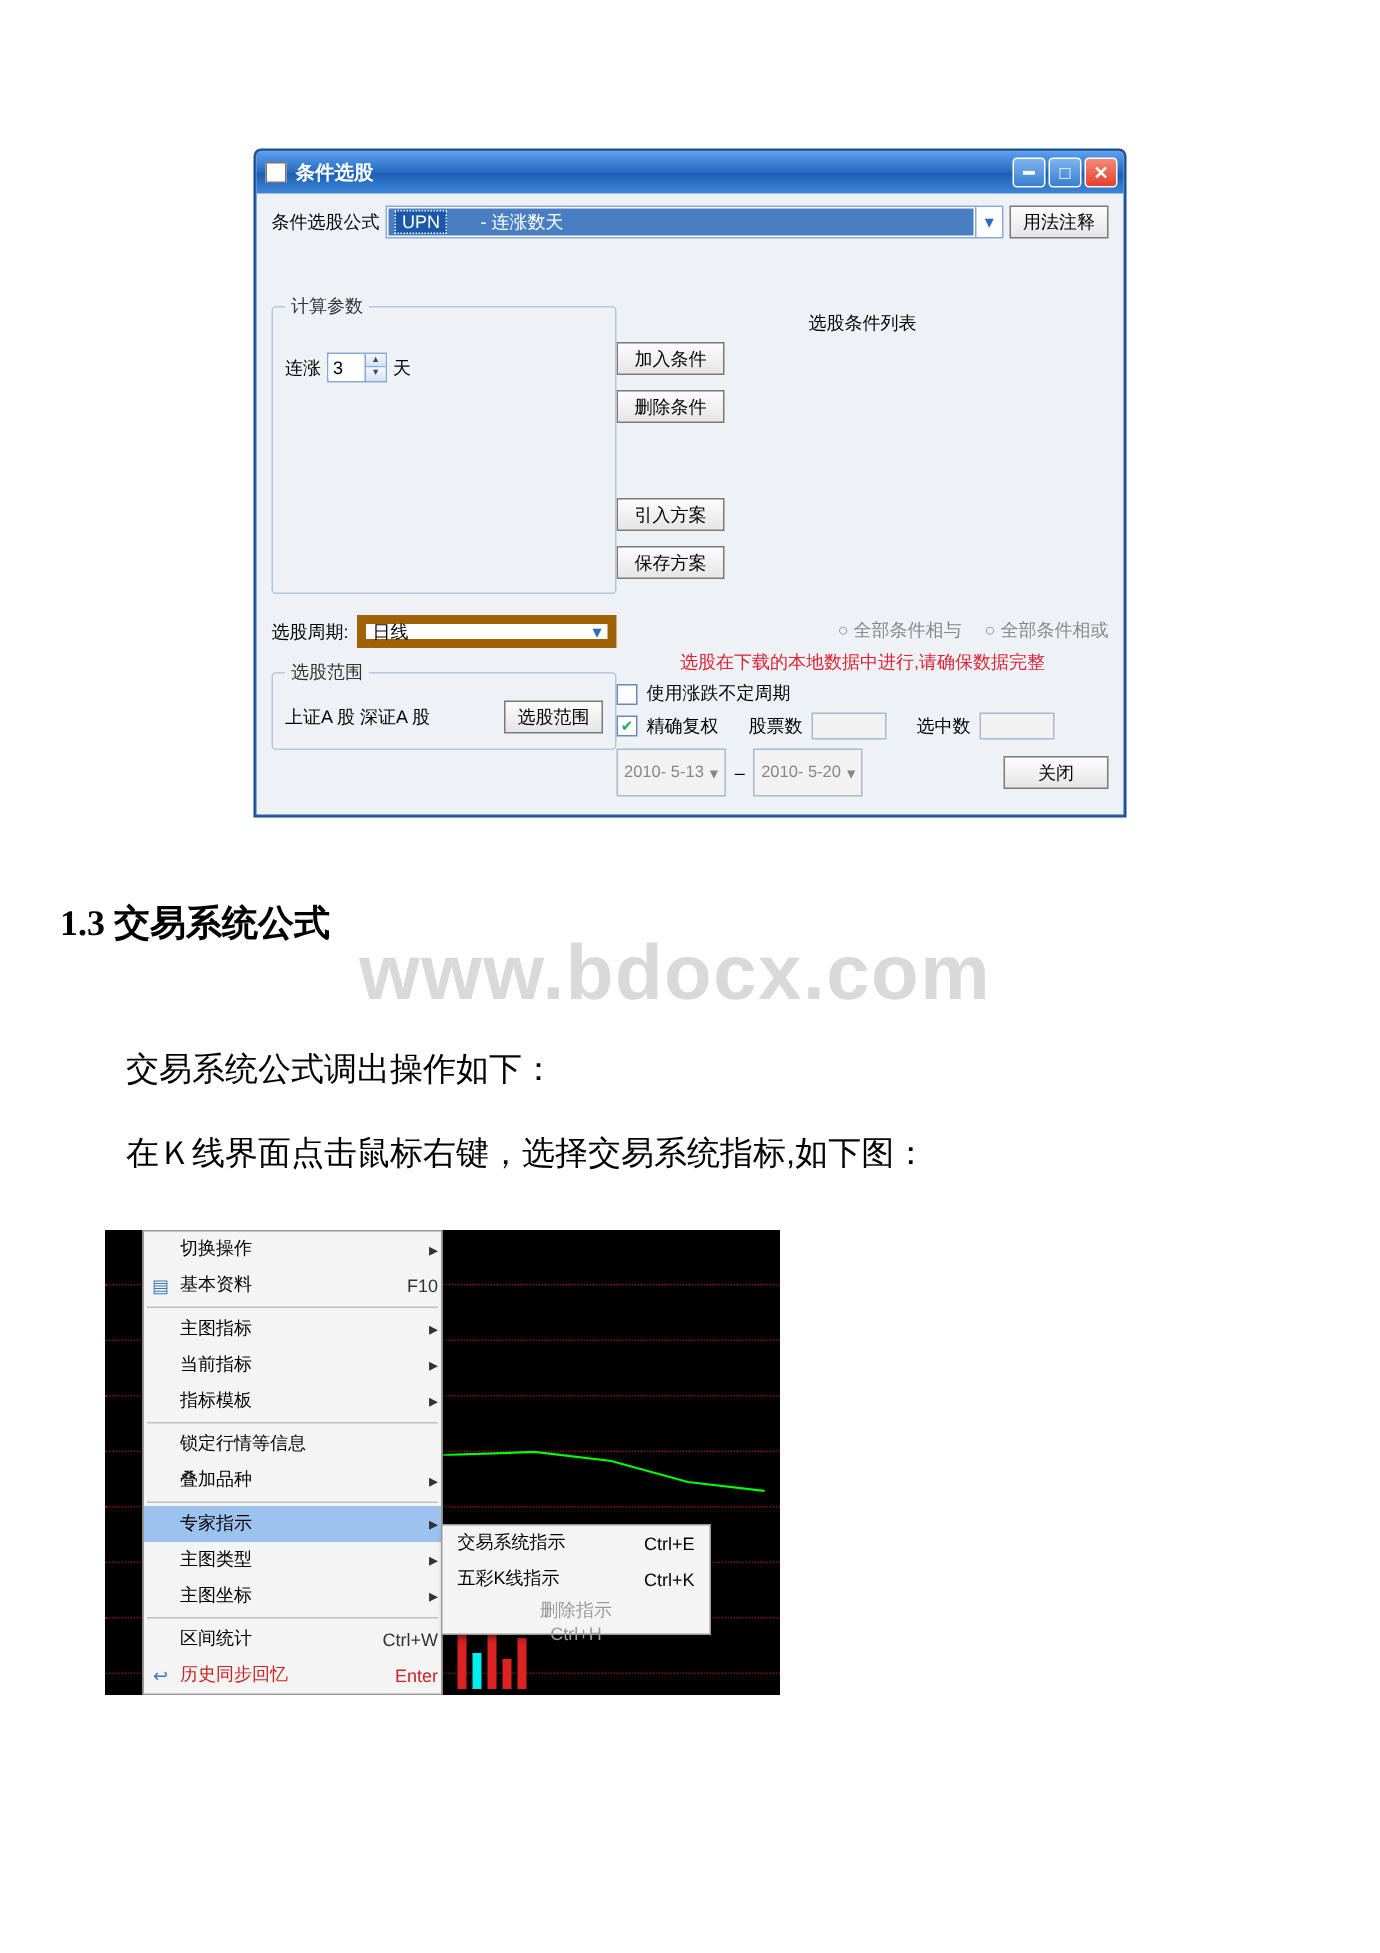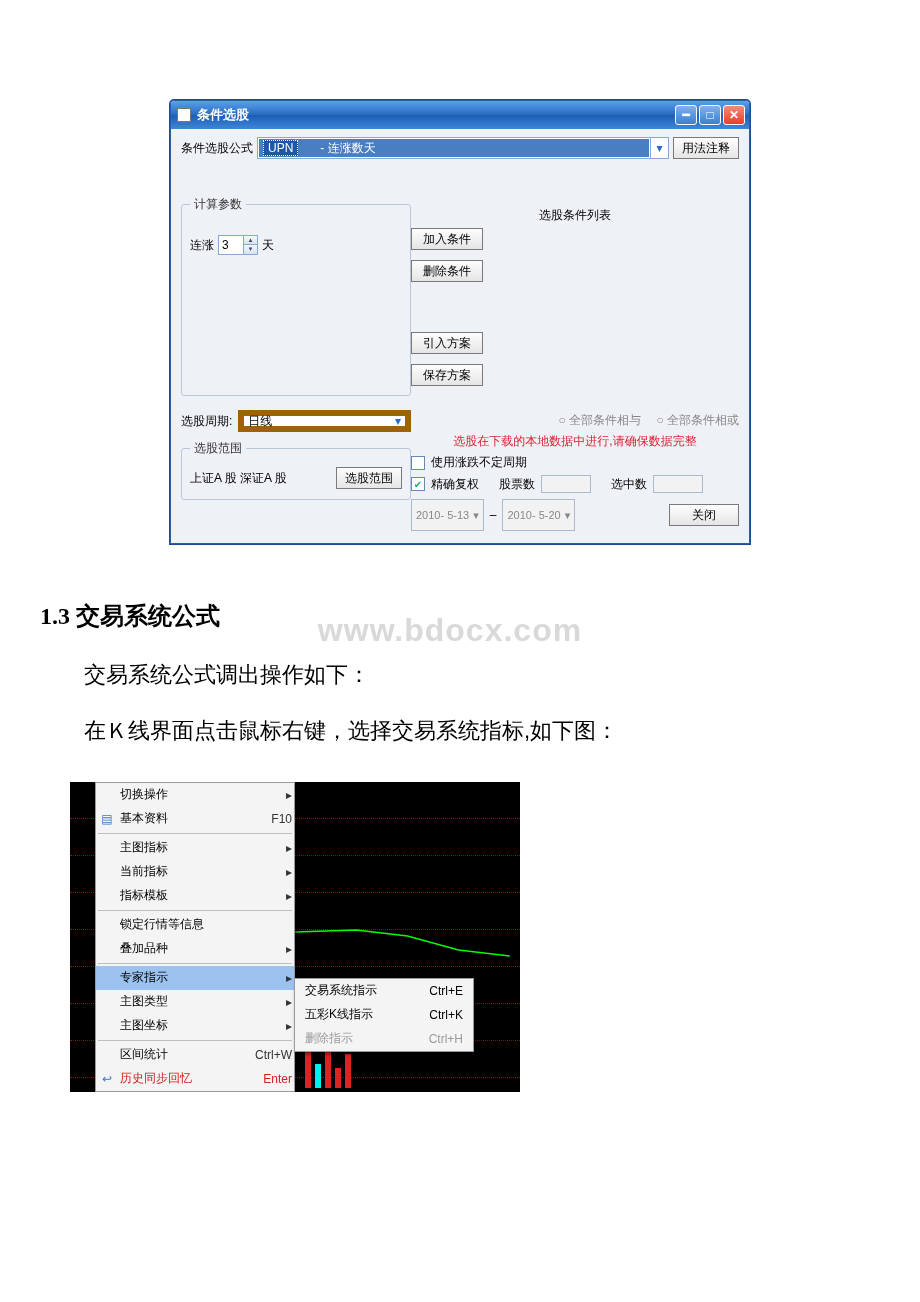--- a/index.html
+++ b/index.html
@@ -131,21 +131,21 @@
     .date-box .arrow { margin-left:4px; }
 
     
     .doc { font-size: 22px; color:#000; line-height:1.9; max-width:820px; }
     .doc h2 { font-family:"SimSun"; font-size: 24px; font-weight:bold; margin:50px 0 18px; }
     .doc p { text-indent: 2em; margin-bottom: 14px; }
     .watermark {
       position:relative;
       color:#d9d9d9;
       font-family: Arial, sans-serif;
-      font-size:32px;
+      font-size:52px;
       letter-spacing:1px;
       font-weight:bold;
       margin-top:-58px;
       margin-bottom:-6px;
       text-align:center;
       z-index:-1;
     }
     .doc-wrap{position:relative;}
 
     
@@ -181,21 +181,21 @@
       position:absolute;
       left:224px; top:196px;
       width:180px;
       background:#f4f4f4;
       border:1px solid #9a9a9a;
       box-shadow:2px 2px 4px rgba(0,0,0,.5);
       font-size:12px;
     }
     .submenu .mi { display:flex; align-items:center; height:24px; padding:0 10px; }
     .submenu .mi .txt { flex:1; }
-    .submenu .mi.dis { color:#9a9a9a; }
+    .submenu .mi.dis { color:#9a9a9a;flex-direction:column; }
 
     
     .gline { position:absolute; left:225px; right:0; top:140px; height:40px; }
     .gline svg { width:100%; height:100%; }
     .candles { position:absolute; left:235px; bottom:4px; display:flex; gap:4px; align-items:flex-end; }
     .candles .c { width:6px; background:#d22; }
     .candles .c.cy { background:#0ee; }
   </style>
 </head>
 <body>

